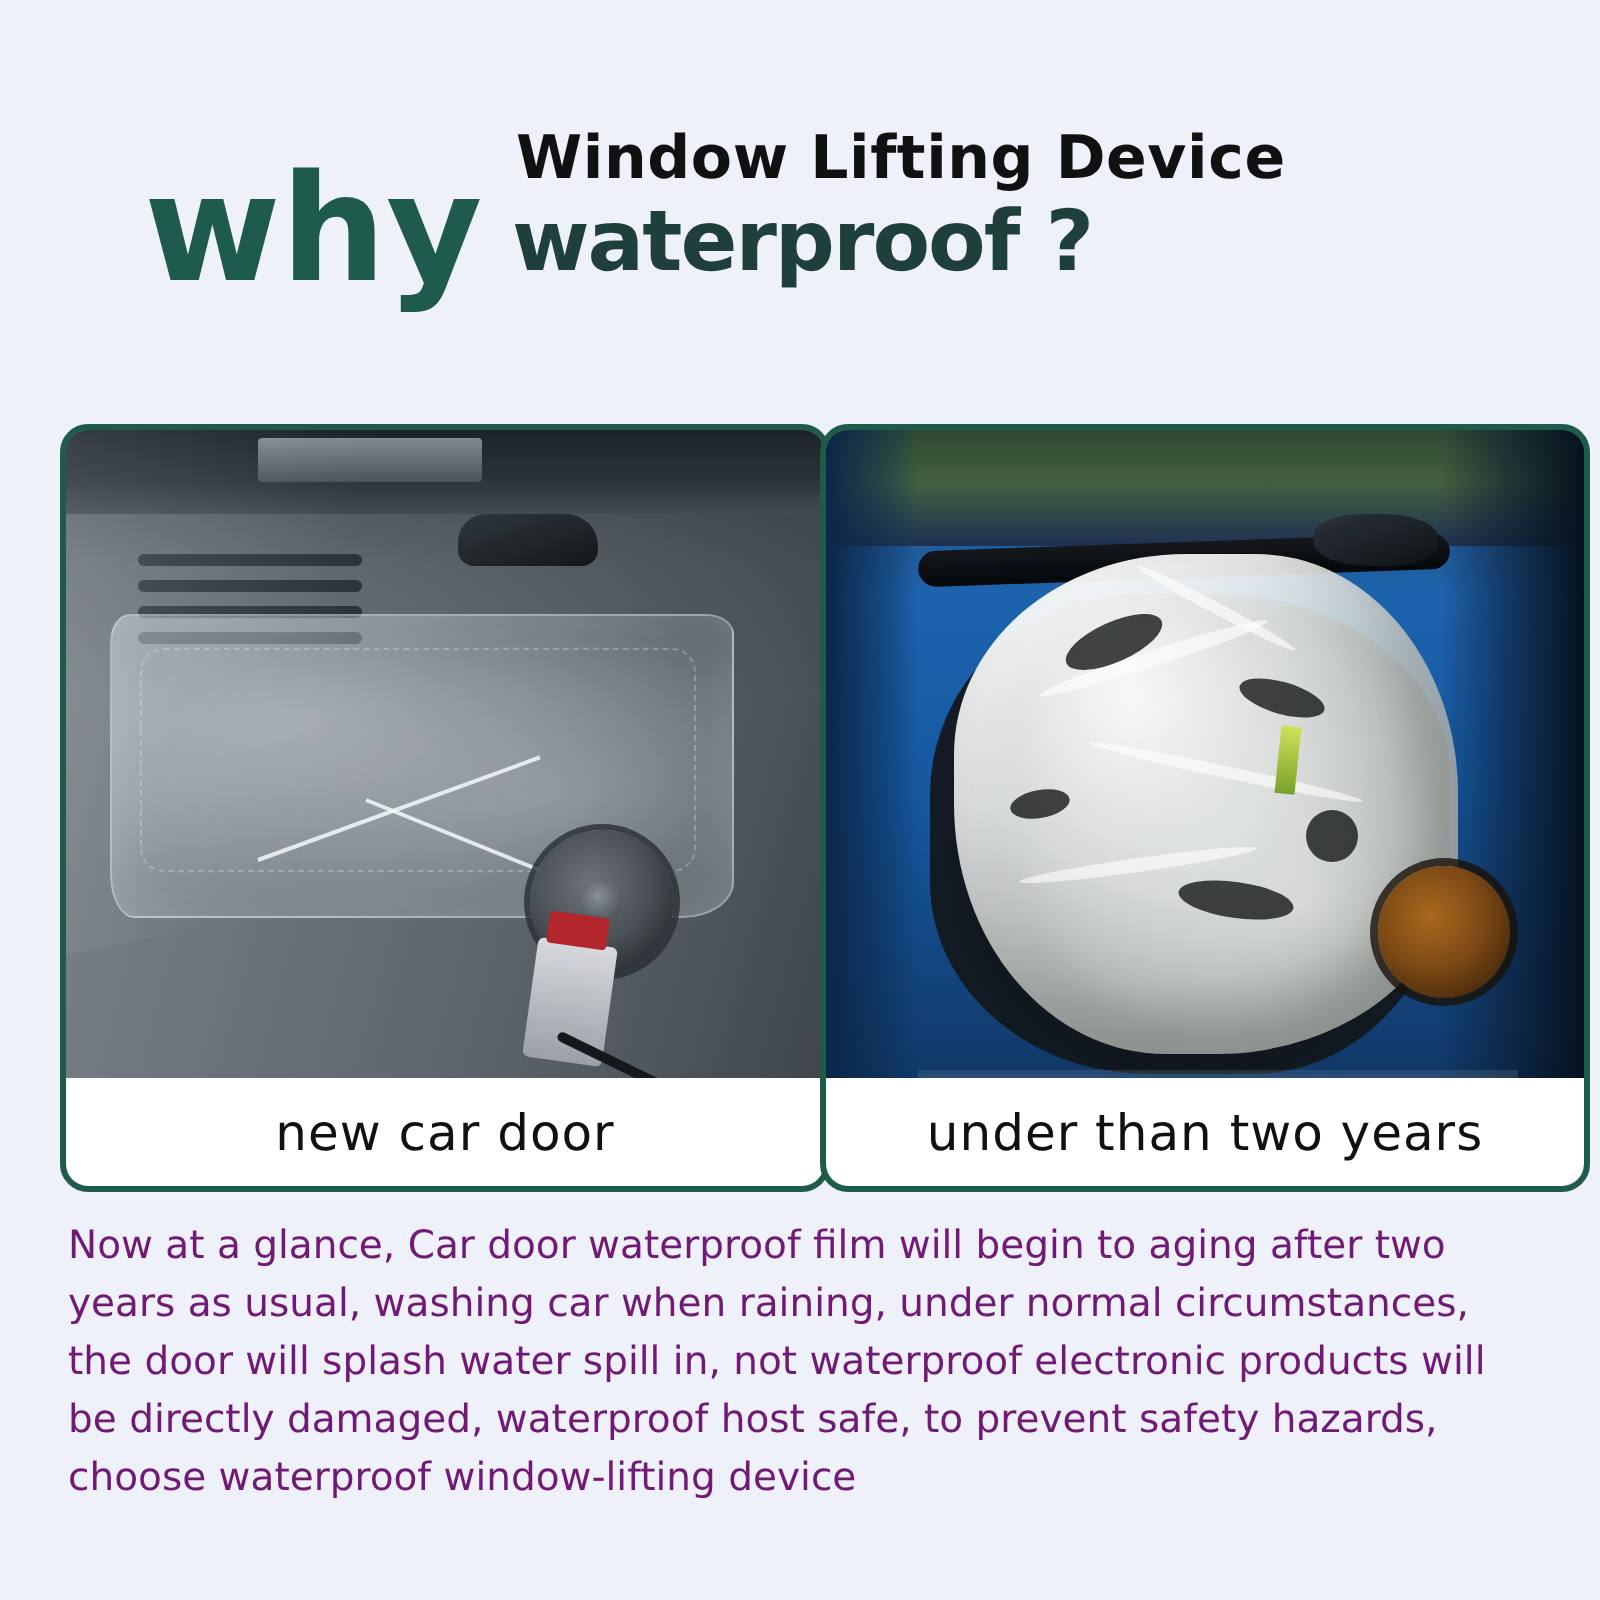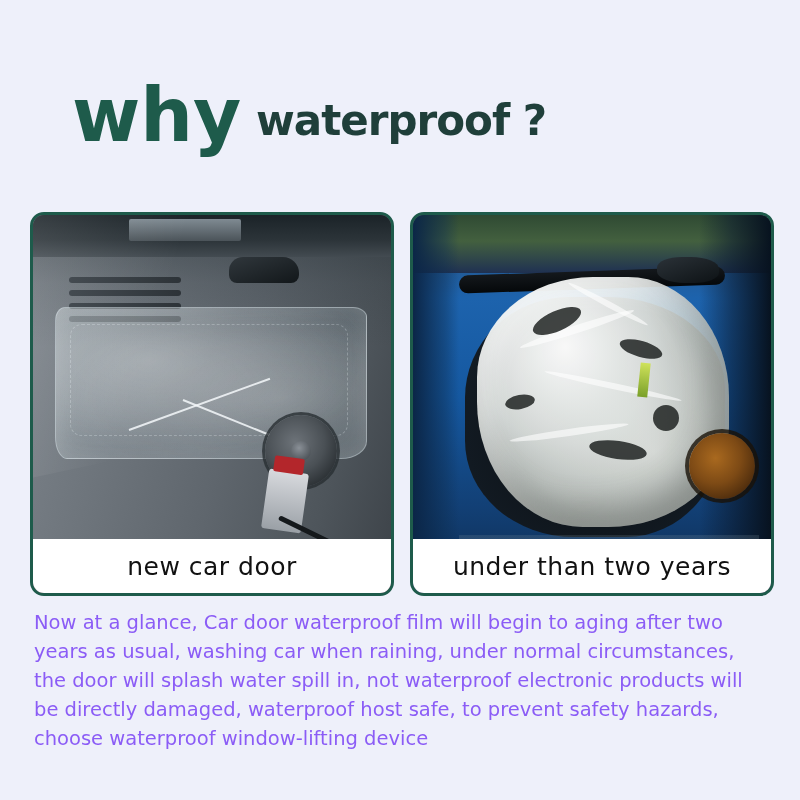--- a/index.html
+++ b/index.html
@@ -67,20 +67,21 @@
   }
   .panel {
     position: absolute;
     top: 0;
     width: 358px;
     height: 378px;
     border: 3px solid #1e5b4b;
     border-radius: 14px;
     overflow: hidden;
     background: #8a8f96;
+    padding-left: 21px;
   }
   .panel-left  { left: 30px; }
   .panel-right { left: 410px; }
 
   .photo {
     position: absolute;
     left: 0;
     top: 0;
     right: 0;
     bottom: 0;
@@ -266,30 +267,31 @@
   }
 
   
   .body-copy {
     position: absolute;
     left: 34px;
     top: 608px;
     width: 738px;
     font-size: 19.5px;
     line-height: 29px;
-    color: #8b5cf6;
+    color: #701a75;
     font-family: "DejaVu Sans", sans-serif;
   }
 </style>
 </head>
 <body>
 
 <div class="page">
 
   <div class="heading">
+    <div class="headline-top">Window Lifting Device</div>
     <div class="headline-why">why</div>
     <div class="headline-main">waterproof ?</div>
   </div>
 
   <div class="panels">
 
     <div class="panel panel-left">
       <div class="photo ph-left">
         <div class="topstrip"></div>
         <div class="topwin"></div>

